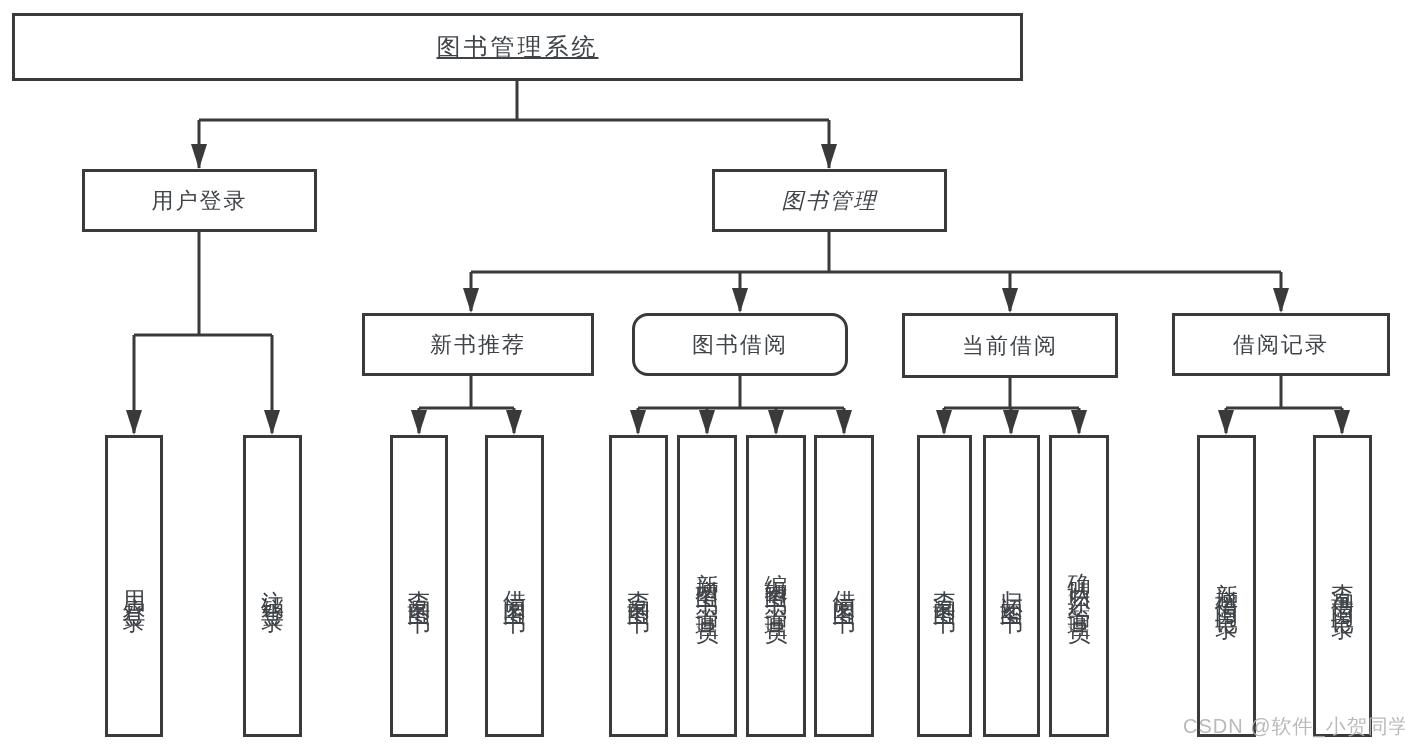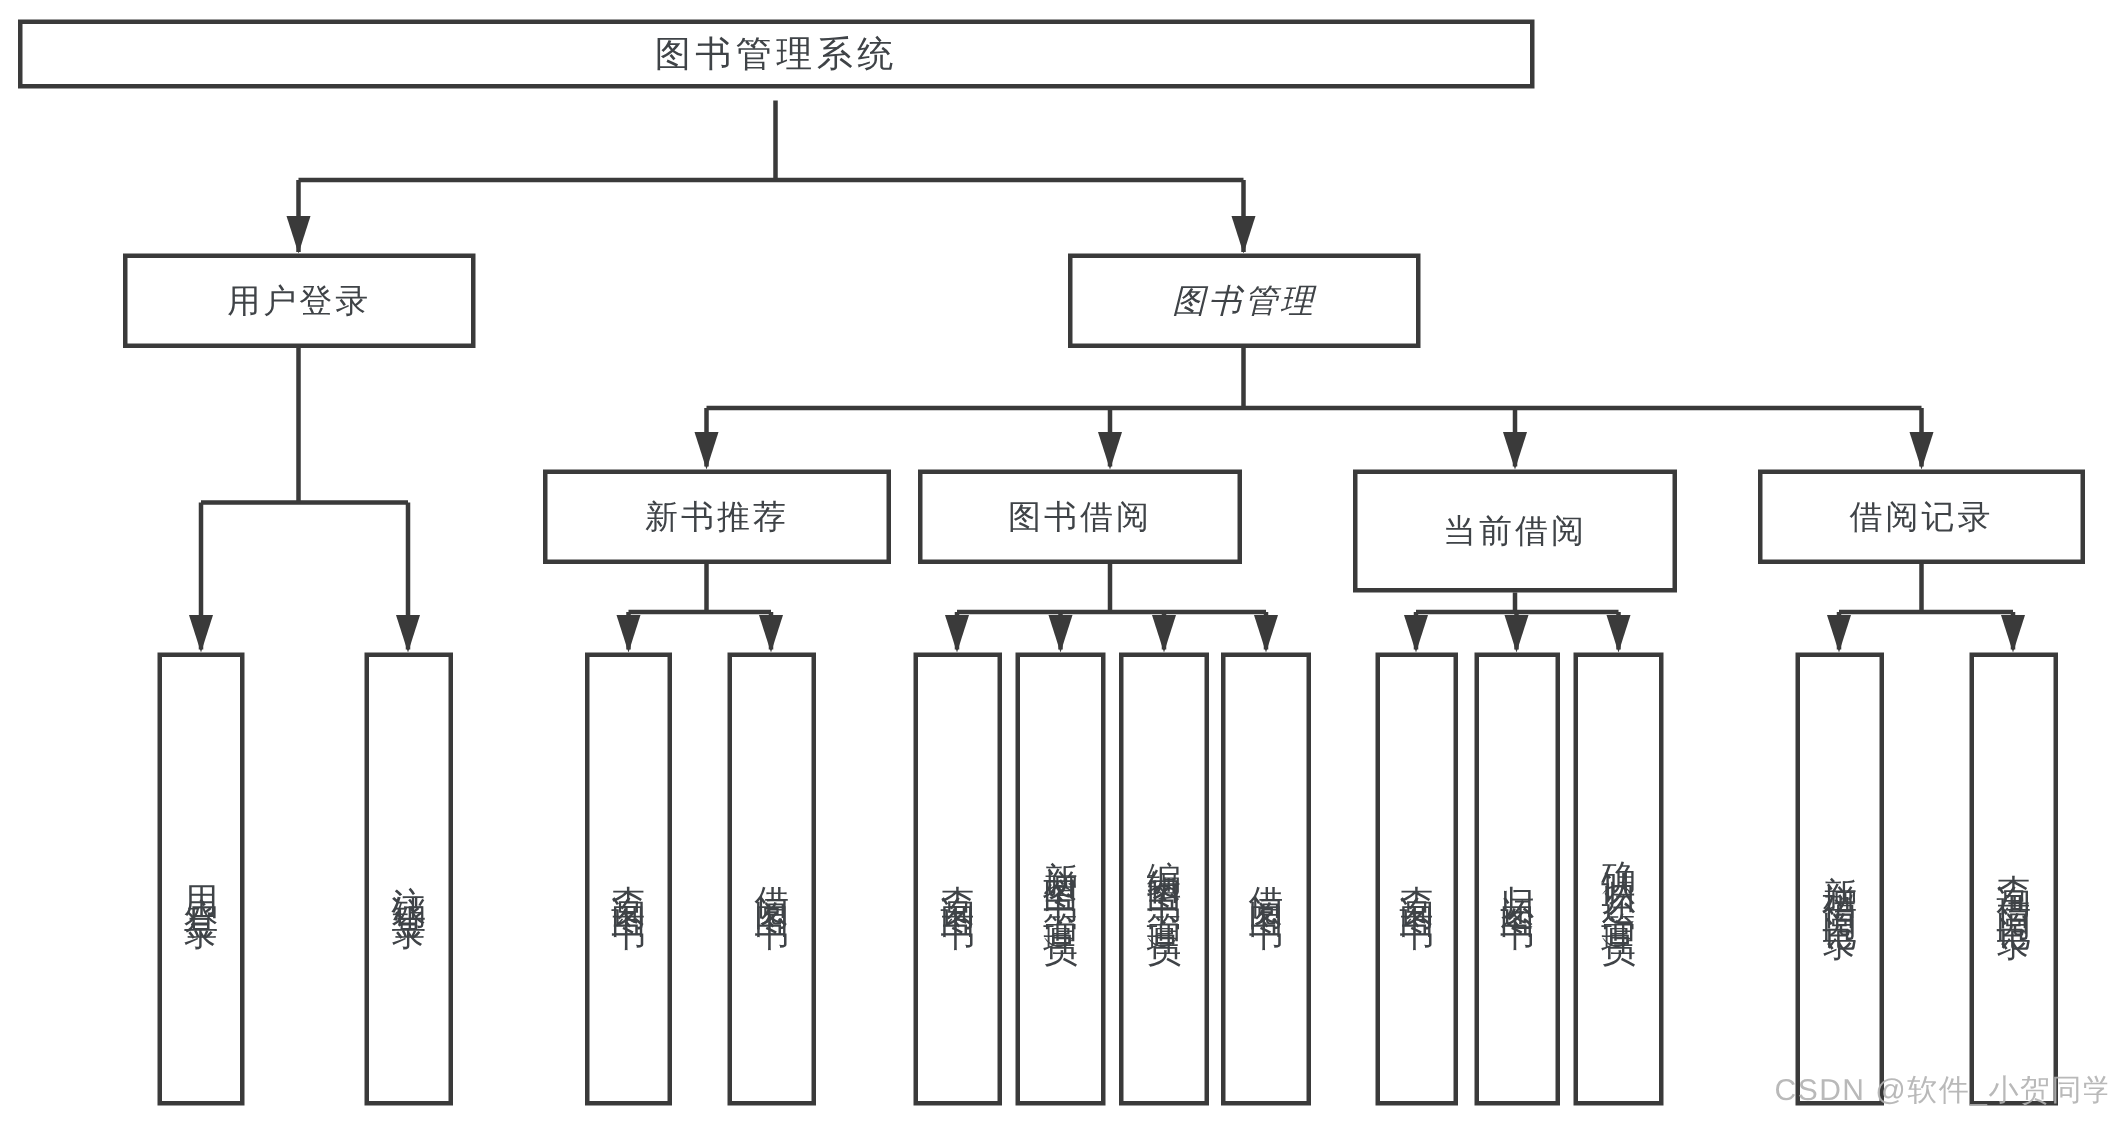--- a/index.html
+++ b/index.html
@@ -82,38 +82,38 @@
       <polygon points="768,410 784,410 776,435"></polygon>
       <polygon points="836,410 852,410 844,435"></polygon>
       <polygon points="936,410 952,410 944,435"></polygon>
       <polygon points="1003,410 1019,410 1011,435"></polygon>
       <polygon points="1071,410 1087,410 1079,435"></polygon>
       <polygon points="1218,410 1234,410 1226,435"></polygon>
       <polygon points="1334,410 1350,410 1342,435"></polygon>
     </g>
   </svg>
 
-  <div class="node root h" style="left:12px; top:13px; width:1011px; height:46px;">
+  <div class="node root h" style="left:12px; top:13px; width:1011px; height:68px;text-decoration:underline;">
     <span>图书管理系统</span>
   </div>
 
   <div class="node h" style="left:82px; top:169px; width:235px; height:63px;">
     <span>用户登录</span>
   </div>
   <div class="node h" style="left:712px; top:169px; width:235px; height:63px;font-style:italic;">
     <span>图书管理</span>
   </div>
 
   <div class="node h" style="left:362px; top:313px; width:232px; height:63px;">
     <span>新书推荐</span>
   </div>
-  <div class="node h" style="left:612px; top:313px; width:216px; height:63px;">
+  <div class="node h" style="left:632px; top:313px; width:216px; height:63px;border-radius:16px;">
     <span>图书借阅</span>
   </div>
-  <div class="node h" style="left:902px; top:313px; width:216px; height:82px;">
+  <div class="node h" style="left:902px; top:313px; width:216px; height:65px;">
     <span>当前借阅</span>
   </div>
   <div class="node h" style="left:1172px; top:313px; width:218px; height:63px;">
     <span>借阅记录</span>
   </div>
 
   <div class="node v" style="left:105px; top:435px; width:58px; height:302px;">
     <span>用户登录</span>
   </div>
   <div class="node v" style="left:243px; top:435px; width:59px; height:302px;">

